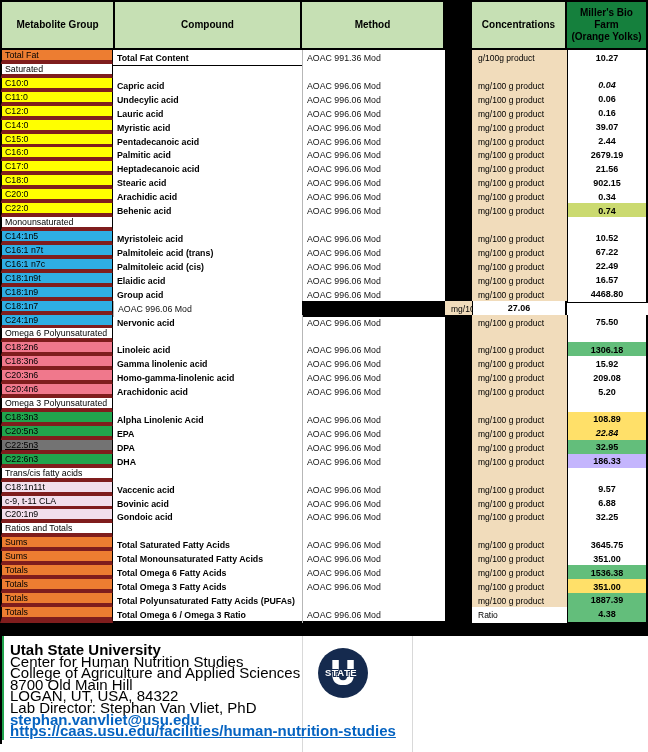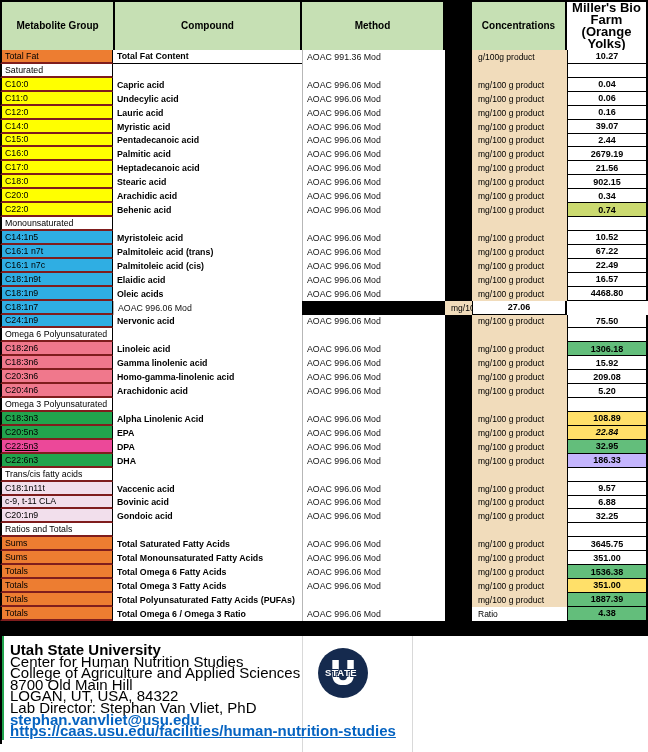--- a/index.html
+++ b/index.html
@@ -11,27 +11,27 @@
     display:grid;
     grid-template-columns:111px 185px 141px 25px 93px 79px;
     gap:2px; padding:2px; background:#000; height:50px; width:648px;
   }
   .hcell{
     background:#C6E0B4; display:flex; flex-direction:column;
     align-items:center; justify-content:center;
     font-size:10px; font-weight:bold; text-align:center; color:#000; line-height:12px;
   }
   .hcell.hblack{ background:#000; }
-  .hcell.horange{ background:#ffffff; font-size:13px; }
+  .hcell.horange{ background:#15803d; font-size:10px; }
 
   
   .tbody{ width:648px; height:571px; display:flex; flex-direction:column; }
   .row{ display:grid; grid-template-columns:113px 189px 143px 27px 95px 81px; height:13.93px; flex:0 0 auto; }
   .cell{ display:flex; align-items:center; overflow:visible; white-space:nowrap; }
-  .cell.g{ border-left:2px solid #000; border-right:1px solid #000; border-bottom:2px solid #7f1d1d;
+  .cell.g{ border-left:2px solid #000; border-right:1px solid #000; border-bottom:6px solid #7f1d1d;
            padding-left:3px; font-size:8.8px; }
   .cell.c{ padding-left:4px; font-size:8.8px; font-weight:bold; }
   .cell.c.bb{ border-bottom:1px solid #000; }
   .cell.m{ border-left:1px solid #b7b7b7; padding-left:4px; font-size:8.8px; color:#111; }
   .cell.sp{ background:#000; }
   .cell.u{ background:#F1DCBB; padding-left:6px; font-size:8.5px; }
   .cell.u.white{ background:#fff; }
   .cell.v{ border-left:1px solid #000; border-right:2px solid #000; border-bottom:1px solid #000;
            justify-content:center; font-size:9px; font-weight:bold; }
 
@@ -91,21 +91,21 @@
     <div class="cell u"></div>
     <div class="cell v" style="background: rgb(255, 255, 255);"></div>
   </div>
 
   <div class="row">
     <div class="cell g" style="background: rgb(255, 255, 0);">C10:0</div>
     <div class="cell c">Capric acid</div>
     <div class="cell m">AOAC 996.06 Mod</div>
     <div class="cell sp"></div>
     <div class="cell u">mg/100 g product</div>
-    <div class="cell v" style="background: rgb(255, 255, 255);">0.04</div>
+    <div class="cell v" style="background: rgb(255, 255, 255); font-style: italic;">0.04</div>
   </div>
 
   <div class="row">
     <div class="cell g" style="background: rgb(255, 255, 0);">C11:0</div>
     <div class="cell c">Undecylic acid</div>
     <div class="cell m">AOAC 996.06 Mod</div>
     <div class="cell sp"></div>
     <div class="cell u">mg/100 g product</div>
     <div class="cell v" style="background: rgb(255, 255, 255);">0.06</div>
   </div>
@@ -222,21 +222,21 @@
     <div class="cell g" style="background: rgb(47, 174, 227);">C18:1n9t</div>
     <div class="cell c">Elaidic acid</div>
     <div class="cell m">AOAC 996.06 Mod</div>
     <div class="cell sp"></div>
     <div class="cell u">mg/100 g product</div>
     <div class="cell v" style="background: rgb(255, 255, 255);">16.57</div>
   </div>
 
   <div class="row">
     <div class="cell g" style="background: rgb(47, 174, 227);">C18:1n9</div>
-    <div class="cell c">Oleic acids</div>
+    <div class="cell c">Group acid</div>
     <div class="cell m">AOAC 996.06 Mod</div>
     <div class="cell sp"></div>
     <div class="cell u">mg/100 g product</div>
     <div class="cell v" style="background: rgb(255, 255, 255);">4468.80</div>
   </div>
 
   <div class="row">
     <div class="cell g" style="background: rgb(47, 174, 227);">C18:1n7</div>
     <div class="cell m">AOAC 996.06 Mod</div>
     <div class="cell sp"></div>
@@ -319,21 +319,21 @@
   <div class="row">
     <div class="cell g" style="background: rgb(33, 164, 77);">C20:5n3</div>
     <div class="cell c">EPA</div>
     <div class="cell m">AOAC 996.06 Mod</div>
     <div class="cell sp"></div>
     <div class="cell u">mg/100 g product</div>
     <div class="cell v" style="background: rgb(255, 224, 105); font-style: italic;">22.84</div>
   </div>
 
   <div class="row">
-    <div class="cell g" style="background: #ec4899; text-decoration: underline;">C22:5n3</div>
+    <div class="cell g" style="background: #737373; text-decoration: underline;">C22:5n3</div>
     <div class="cell c">DPA</div>
     <div class="cell m">AOAC 996.06 Mod</div>
     <div class="cell sp"></div>
     <div class="cell u">mg/100 g product</div>
     <div class="cell v" style="background: rgb(99, 190, 123);">32.95</div>
   </div>
 
   <div class="row">
     <div class="cell g" style="background: rgb(33, 164, 77);">C22:6n3</div>
     <div class="cell c">DHA</div>

